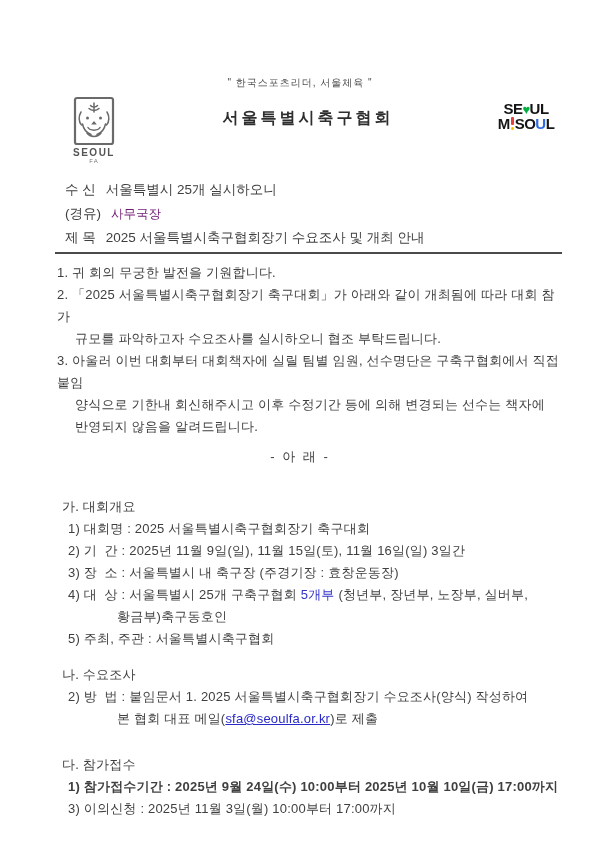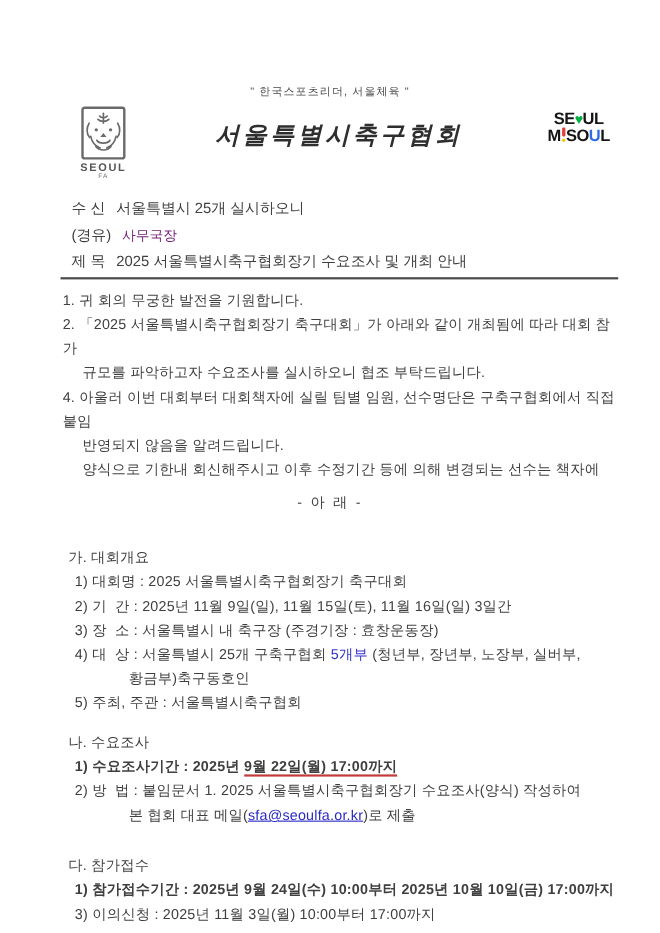--- a/index.html
+++ b/index.html
@@ -29,25 +29,24 @@
     padding:0 42px 0 66px;
   }
   .fa-logo{width:56px;text-align:center;flex:none;}
   .fa-logo svg{display:block;margin:0 auto;}
   .fa-name{font-size:10px;font-weight:bold;color:#555;letter-spacing:1.5px;margin-top:1px;text-align:center;}
   .fa-sub{font-size:6px;color:#777;letter-spacing:1px;}
   .title{
     flex:1;
     margin:12px 0 0 0;
     text-align:center;
-    font-size:22px;
+    font-size:16px;
     font-weight:bold;
     color:#2e2e2e;
     letter-spacing:3px;
-    font-style:italic;
   }
   .seoul-logo{
     flex:none;width:64px;margin-top:6px;
     text-align:center;
     font-weight:bold;font-size:15px;line-height:14px;
     color:#151515;letter-spacing:-0.5px;
   }
   .sl-line{white-space:nowrap;}
   .heart{color:var(--logo-green,#00b140);font-size:13px;}
   .excl{display:inline-block;position:relative;width:5px;height:13px;vertical-align:-1px;}
@@ -142,43 +141,42 @@
     </div>
     <div class="meta-line">
       <span class="meta-label" data-bind="meta.subject_label">제 목</span><span data-bind="meta.subject_value">2025 서울특별시축구협회장기 수요조사 및 개최 안내</span>
     </div>
   </div>
 
   <div class="body-block">
     <div data-bind="body.p1">1. 귀 회의 무궁한 발전을 기원합니다.</div>
     <div data-bind="body.p2_l1">2. 「2025 서울특별시축구협회장기 축구대회」가 아래와 같이 개최됨에 따라 대회 참가</div>
     <div class="ind" data-bind="body.p2_l2">규모를 파악하고자 수요조사를 실시하오니 협조 부탁드립니다.</div>
-    <div data-bind="body.p3_l1">4. 아울러 이번 대회부터 대회책자에 실릴 팀별 임원, 선수명단은 구축구협회에서 직접 붙임</div>
+    <div data-bind="body.p3_l1">3. 아울러 이번 대회부터 대회책자에 실릴 팀별 임원, 선수명단은 구축구협회에서 직접 붙임</div>
+    <div class="ind" data-bind="body.p3_l2">양식으로 기한내 회신해주시고 이후 수정기간 등에 의해 변경되는 선수는 책자에</div>
     <div class="ind" data-bind="body.p3_l3">반영되지 않음을 알려드립니다.</div>
-    <div class="ind" data-bind="body.p3_l2">양식으로 기한내 회신해주시고 이후 수정기간 등에 의해 변경되는 선수는 책자에</div>
   </div>
 
   <div class="divider" data-bind="body.divider">- 아 래 -</div>
 
   <div class="section sec-a">
     <div data-bind="section_a.title">가. 대회개요</div>
     <div class="sec-items">
       <div data-bind="section_a.item1">1) 대회명 : 2025 서울특별시축구협회장기 축구대회</div>
       <div data-bind="section_a.item2">2) 기  간 : 2025년 11월 9일(일), 11월 15일(토), 11월 16일(일) 3일간</div>
       <div data-bind="section_a.item3">3) 장  소 : 서울특별시 내 축구장 (주경기장 : 효창운동장)</div>
       <div><span data-bind="section_a.item4_pre">4) 대  상 : 서울특별시 25개 구축구협회 </span><span class="highlight" data-bind="section_a.item4_highlight">5개부</span><span data-bind="section_a.item4_post"> (청년부, 장년부, 노장부, 실버부,</span></div>
       <div class="cont-line" data-bind="section_a.item4_line2">황금부)축구동호인</div>
       <div data-bind="section_a.item5">5) 주최, 주관 : 서울특별시축구협회</div>
     </div>
   </div>
 
   <div class="section sec-b">
     <div data-bind="section_b.title">나. 수요조사</div>
     <div class="sec-items">
-      <div class="bold"><span data-bind="section_b.item1_pre">1) 수요조사기간 : 2025년 </span><span class="red-underline" data-bind="section_b.item1_underline">9월 22일(월) 17:00까지</span></div>
       <div data-bind="section_b.item2_l1">2) 방  법 : 붙임문서 1. 2025 서울특별시축구협회장기 수요조사(양식) 작성하여</div>
       <div class="cont-line"><span data-bind="section_b.item2_l2_pre">본 협회 대표 메일(</span><a class="email-link" data-bind="section_b.item2_email">sfa@seoulfa.or.kr</a><span data-bind="section_b.item2_l2_post">)로 제출</span></div>
     </div>
   </div>
 
   <div class="section sec-c">
     <div data-bind="section_c.title">다. 참가접수</div>
     <div class="sec-items">
       <div class="bold" data-bind="section_c.item1">1) 참가접수기간 : 2025년 9월 24일(수) 10:00부터 2025년 10월 10일(금) 17:00까지</div>
       <div data-bind="section_c.item3">3) 이의신청 : 2025년 11월 3일(월) 10:00부터 17:00까지</div>

